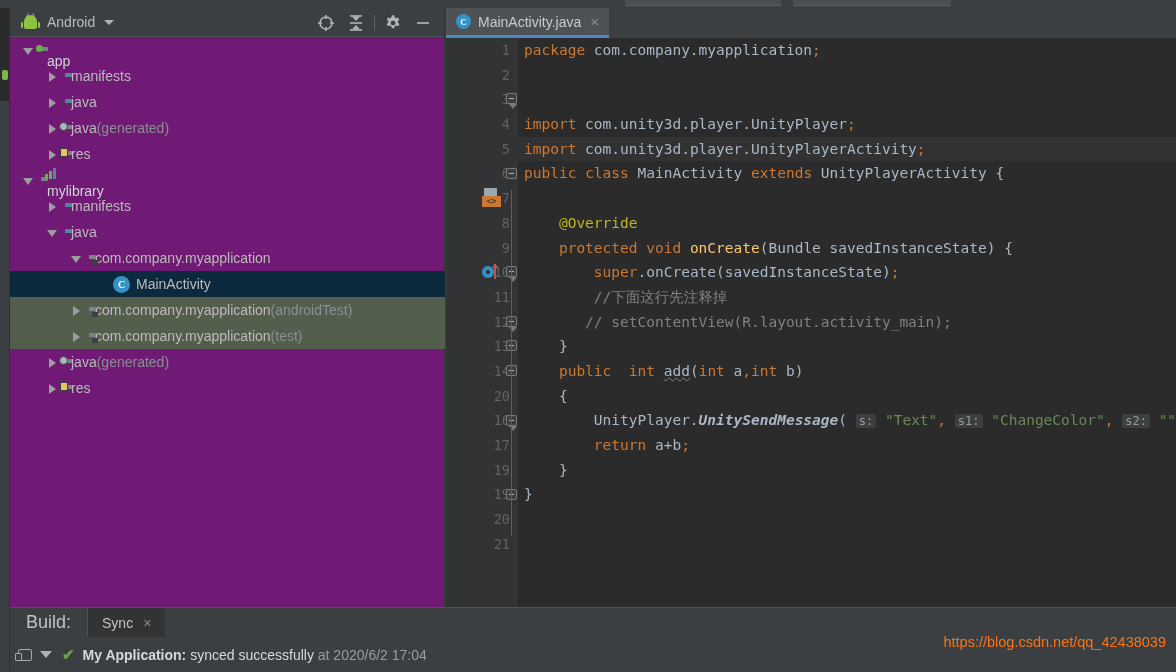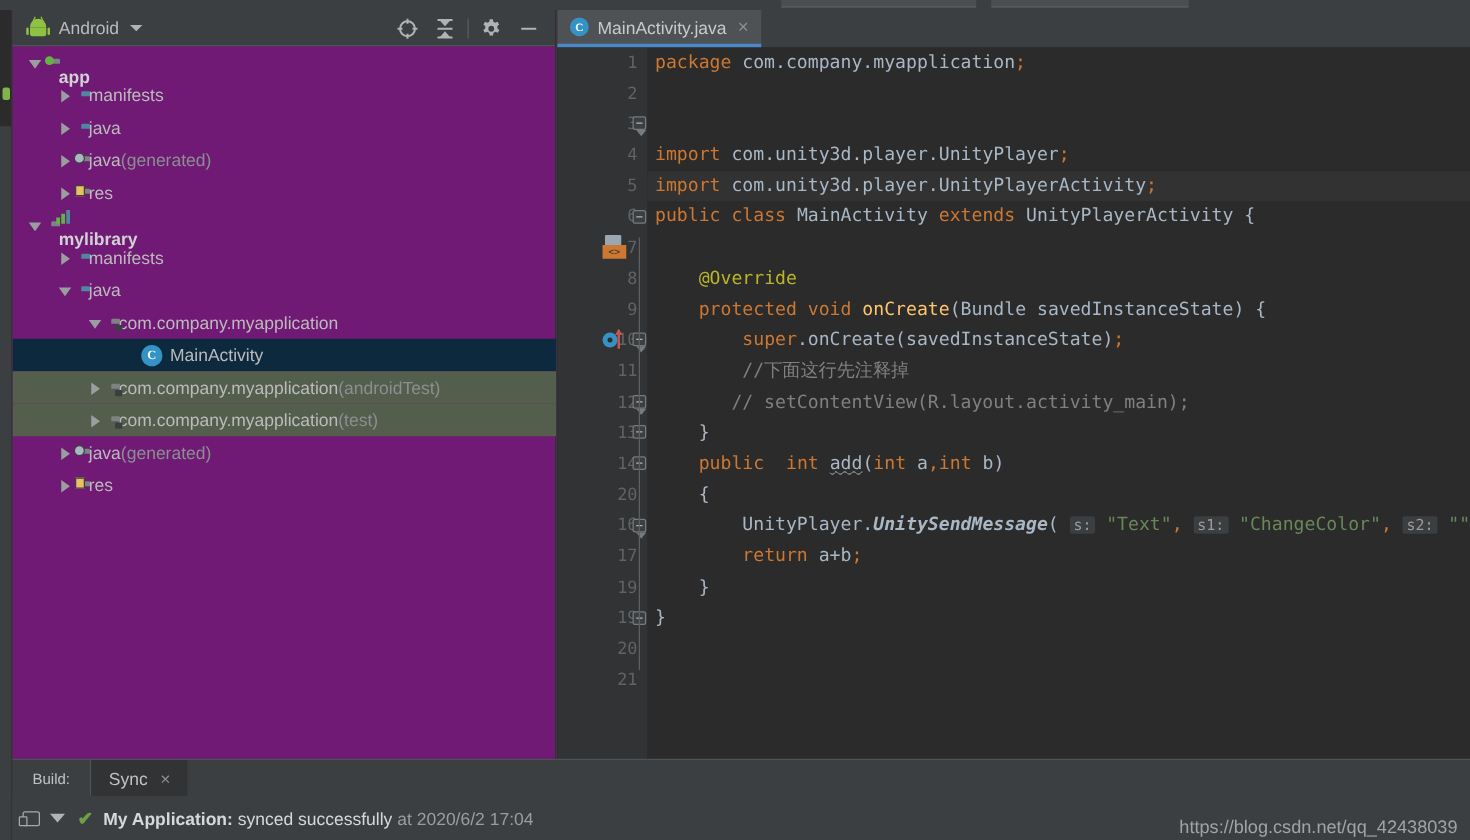--- a/index.html
+++ b/index.html
@@ -173,21 +173,21 @@
   .gradle-ico .el {
     position: absolute; left: 0; top: 3px; width: 18px; height: 8px;
     background: #9aa0a3; border-radius: 9px 4px 9px 4px;
     transform: rotate(-8deg);
   }
   .gradle-ico .hd {
     position: absolute; left: 13px; top: 0px; width: 6px; height: 5px;
     background: #9aa0a3; border-radius: 3px;
   }
   .label-dim { color: #8a8f91; }
-  .label-bold { font-weight: bold; color: #d0d2d3; margin-top: 21px; }
+  .label-bold { font-weight: normal; color: #d0d2d3; margin-top: 21px; }
 
   
   .editor {
     position: absolute; left: 446px; top: 8px; width: 730px; height: 600px;
     background: #2b2b2b;
   }
   .tabbar {
     position: relative; height: 30px; width: 100%;
     background: #3c3f41;
   }
@@ -288,21 +288,21 @@
   
   .build-panel {
     position: absolute; left: 10px; top: 608px; width: 1166px; height: 64px;
     background: #3c3f41;
   }
   .build-tabs {
     position: relative; height: 29px; display: flex; align-items: stretch;
   }
   .build-label {
     display: flex; align-items: center; padding: 0 16px;
-    color: #c0c3c4; font-size: 12px; border-right: 1px solid #4e5254;
+    color: #c0c3c4; font-size: 18px; border-right: 1px solid #4e5254;
   }
   .build-tab {
     display: flex; align-items: center; gap: 10px; padding: 0 14px;
     background: #313335; color: #c0c3c4; font-size: 14px;
   }
   .build-tab .xclose { color: #8b8f91; font-size: 14px; }
   .build-body {
     position: relative; height: 35px; background: #3c3f41;
     display: flex; align-items: center;
   }
@@ -323,22 +323,22 @@
     margin-right: 10px;
   }
   .check {
     color: #6ea04a; font-size: 15px; font-weight: bold; margin-right: 8px;
   }
   .bmsg { font-size: 14px; color: #d6d8d9; }
   .bmsg b { font-weight: bold; }
   .bmsg .dim { color: #9a9d9e; }
 
   .watermark {
-    position: absolute; right: 10px; top: 654px;
-    color: #a3a3a3; font-size: 14.5px; margin-left: 34px;
+    position: absolute; right: 10px; top: 634px;
+    color: #f97316; font-size: 14.5px; margin-left: 34px;
   }
   .hdiv-line {
     position: absolute; left: 10px; top: 607px; width: 1166px; height: 1px;
     background: #4e5254;
   }
 </style>
 </head>
 <body>
 
 <div id="app">

